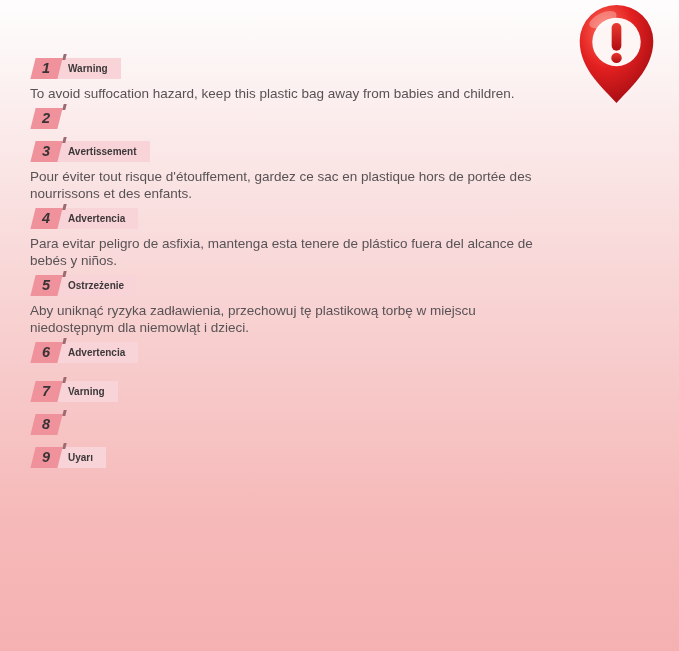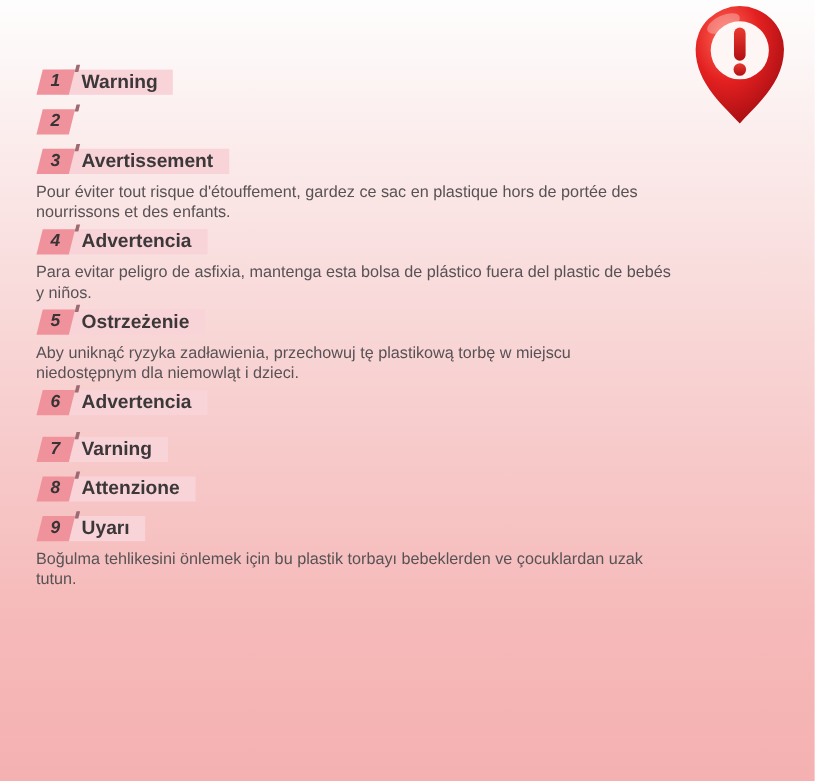--- a/index.html
+++ b/index.html
@@ -26,21 +26,21 @@
     transform:skewX(14deg);font-style:italic;font-weight:bold;
     font-size:14.5px;color:#383335;line-height:1;
   }
   .notch{
     position:absolute;z-index:3;top:-4px;left:33px;width:3px;height:6px;
     background:#9c6a70;transform:skewX(-14deg);
   }
   .lbl{
     display:flex;align-items:center;background:#f8d3d7;
     margin-left:-8px;padding:0 13px 0 16px;
-    font-size:16px;font-weight:600;color:#3c383a;white-space:nowrap;
+    font-size:10px;font-weight:600;color:#3c383a;white-space:nowrap;
   }
   .sec p{
     margin:0;max-width:532px;
     font-size:13.5px;line-height:17px;color:#585255;
   }
   .alert-pin{position:absolute;top:4px;right:16px;width:93px;height:101px;}
 </style>
 </head>
 <body>
 
@@ -67,20 +67,21 @@
 
   <div class="sections">
     <section class="sec">
       <div class="badge">
         <span class="chip">
           <span class="num">1</span>
         </span>
         <span class="notch"></span>
         <span class="lbl">Warning</span>
       </div>
+      <p>To avoid suffocation hazard, keep this plastic bag away from babies and children.</p>
     </section>
 
     <section class="sec">
       <div class="badge">
         <span class="chip">
           <span class="num">2</span>
         </span>
         <span class="notch"></span>
       </div>
     </section>
@@ -97,21 +98,21 @@
     </section>
 
     <section class="sec">
       <div class="badge">
         <span class="chip">
           <span class="num">4</span>
         </span>
         <span class="notch"></span>
         <span class="lbl">Advertencia</span>
       </div>
-      <p>Para evitar peligro de asfixia, mantenga esta bolsa de plástico fuera del plastic de bebés y niños.</p>
+      <p>Para evitar peligro de asfixia, mantenga esta tenere de plástico fuera del alcance de bebés y niños.</p>
     </section>
 
     <section class="sec">
       <div class="badge">
         <span class="chip">
           <span class="num">5</span>
         </span>
         <span class="notch"></span>
         <span class="lbl">Ostrzeżenie</span>
       </div>
@@ -137,29 +138,27 @@
         <span class="lbl">Varning</span>
       </div>
     </section>
 
     <section class="sec">
       <div class="badge">
         <span class="chip">
           <span class="num">8</span>
         </span>
         <span class="notch"></span>
-        <span class="lbl">Attenzione</span>
       </div>
     </section>
 
     <section class="sec">
       <div class="badge">
         <span class="chip">
           <span class="num">9</span>
         </span>
         <span class="notch"></span>
         <span class="lbl">Uyarı</span>
       </div>
-      <p>Boğulma tehlikesini önlemek için bu plastik torbayı bebeklerden ve çocuklardan uzak tutun.</p>
     </section>
   </div>
 
 </div>
 
 </body></html>

